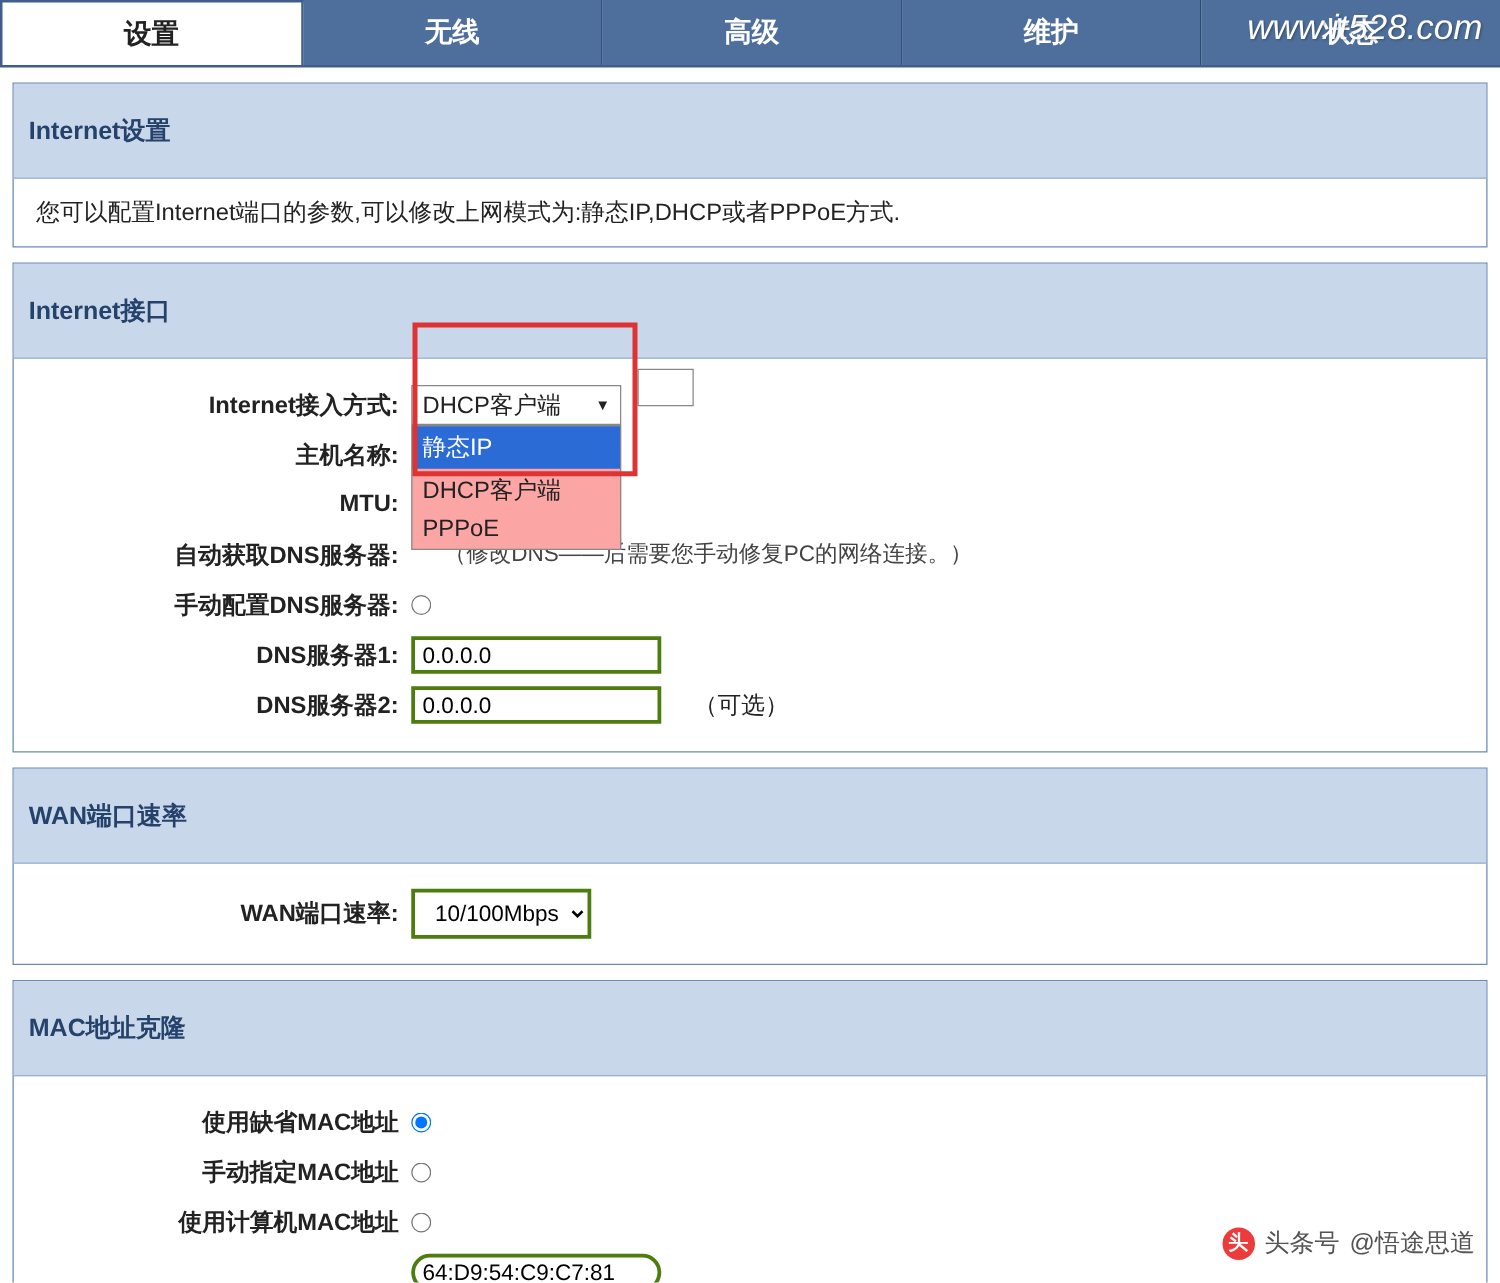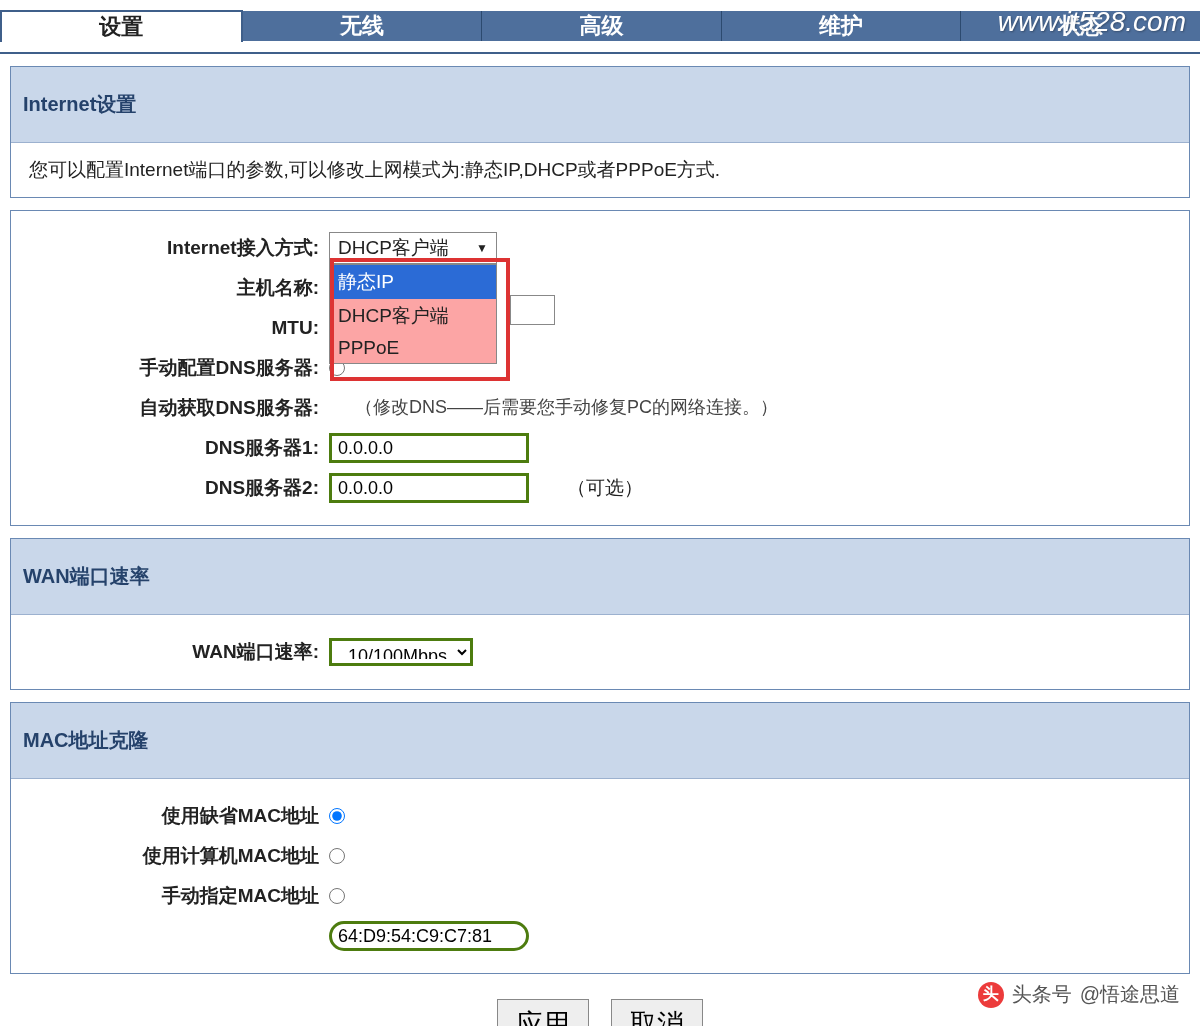--- a/index.html
+++ b/index.html
@@ -9,21 +9,20 @@
   background: #fff;
   width: 1200px;
   height: 1026px;
   position: relative;
   overflow: hidden;
 }
 .tabs {
   display: flex;
   height: 54px;
   border-bottom: 2px solid #3f5f8a;
-  align-items: center;
 }
 .tab {
   flex: 1;
   display: flex;
   align-items: center;
   justify-content: center;
   font-size: 22px;
   font-weight: bold;
   cursor: pointer;
   border-right: 1px solid #2c4a6f;
@@ -85,30 +84,30 @@
   display: flex;
   align-items: center;
   gap: 10px;
 }
 select, input[type=text] {
   font-size: 18px;
   padding: 4px 6px;
   border: 3px solid #4d7c0f;
   background: #fff;
 }
-select { height: 28px; padding-left: 12px; }
+select { height: 40px; padding-left: 12px; }
 input[type=text] { height: 30px; width: 200px; }
 input[type=radio] { width: 16px; height: 16px; }
 .hint-text {
   color: #444;
   font-size: 18px;
   max-width: 470px;
   line-height: 1.4;
 }
-.optional-text { margin-left: 28px; }
+.optional-text { margin-left: 16px; }
 .dropdown-wrap {
   position: relative;
   width: 168px;
 }
 .dropdown-selected {
   border: 1px solid #888;
   height: 32px;
   display: flex;
   align-items: center;
   justify-content: space-between;
@@ -203,20 +202,21 @@
 <div class="watermark-url">www.it528.com</div>
 
 <div class="panel">
   <div class="panel-header">Internet设置</div>
   <div class="panel-body">
     <span>您可以配置Internet端口的参数,可以修改上网模式为:静态IP,DHCP或者PPPoE方式.</span>
   </div>
 </div>
 
 <div class="panel">
+  <div class="panel-header">Internet接口</div>
   <div class="panel-body" style="position:relative;">
 
     <div class="form-row">
       <div class="form-label">Internet接入方式:</div>
       <div class="form-control-cell">
         <div class="dropdown-wrap">
           <div class="dropdown-selected">
             <span>DHCP客户端</span>
             <span class="dropdown-arrow">▼</span>
           </div>
@@ -233,31 +233,31 @@
       <div class="form-label">主机名称:</div>
       <div class="form-control-cell"></div>
     </div>
 
     <div class="form-row">
       <div class="form-label">MTU:</div>
       <div class="form-control-cell"></div>
     </div>
 
     <div class="form-row">
-      <div class="form-label">手动配置DNS服务器:</div>
-      <div class="form-control-cell">
-        <input type="radio" name="dns" style="">
-      </div>
-    </div>
-
-    <div class="form-row">
       <div class="form-label">自动获取DNS服务器:</div>
       <div class="form-control-cell">
         <input type="radio" name="dns" checked="" style="visibility: hidden;">
         <span class="hint-text">（修改DNS――后需要您手动修复PC的网络连接。）</span>
+      </div>
+    </div>
+
+    <div class="form-row">
+      <div class="form-label">手动配置DNS服务器:</div>
+      <div class="form-control-cell">
+        <input type="radio" name="dns" style="">
       </div>
     </div>
 
     <div class="form-row">
       <div class="form-label">DNS服务器1:</div>
       <div class="form-control-cell">
         <input type="text" value="0.0.0.0" style="">
       </div>
     </div>
 
@@ -293,27 +293,27 @@
 <div class="panel">
   <div class="panel-header">MAC地址克隆</div>
   <div class="panel-body">
     <div class="form-row">
       <div class="form-label">使用缺省MAC地址</div>
       <div class="form-control-cell">
           <input type="radio" name="mac" checked="" style="">
         </div>
     </div>
     <div class="form-row">
-      <div class="form-label">使用计算机MAC地址</div>
+      <div class="form-label">手动指定MAC地址</div>
       <div class="form-control-cell">
           <input type="radio" name="mac" style="">
         </div>
     </div>
     <div class="form-row">
-      <div class="form-label">手动指定MAC地址</div>
+      <div class="form-label">使用计算机MAC地址</div>
       <div class="form-control-cell">
           <input type="radio" name="mac" style="">
         </div>
     </div>
     <div class="form-row">
       <div class="form-label"></div>
       <div class="form-control-cell">
         <input type="text" style="width: 200px; border-radius: 15px;" value="64:D9:54:C9:C7:81">
       </div>
     </div>

